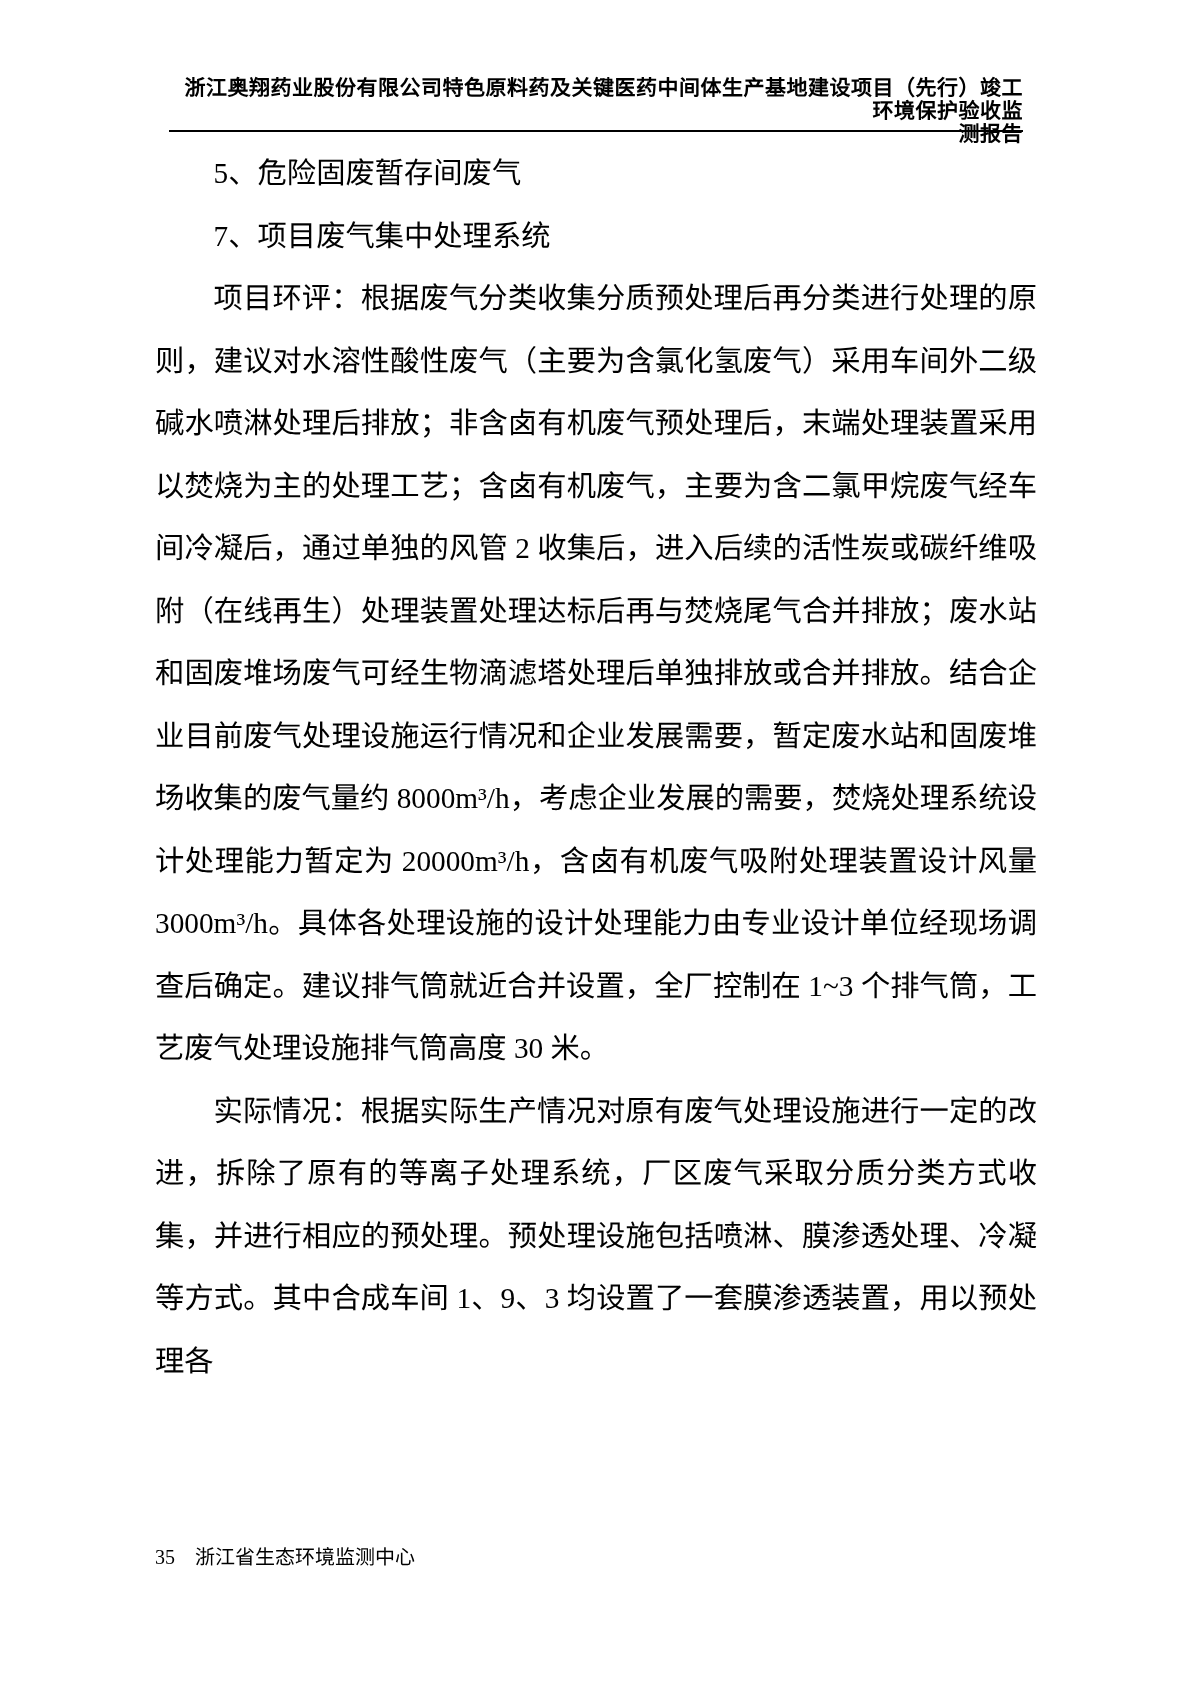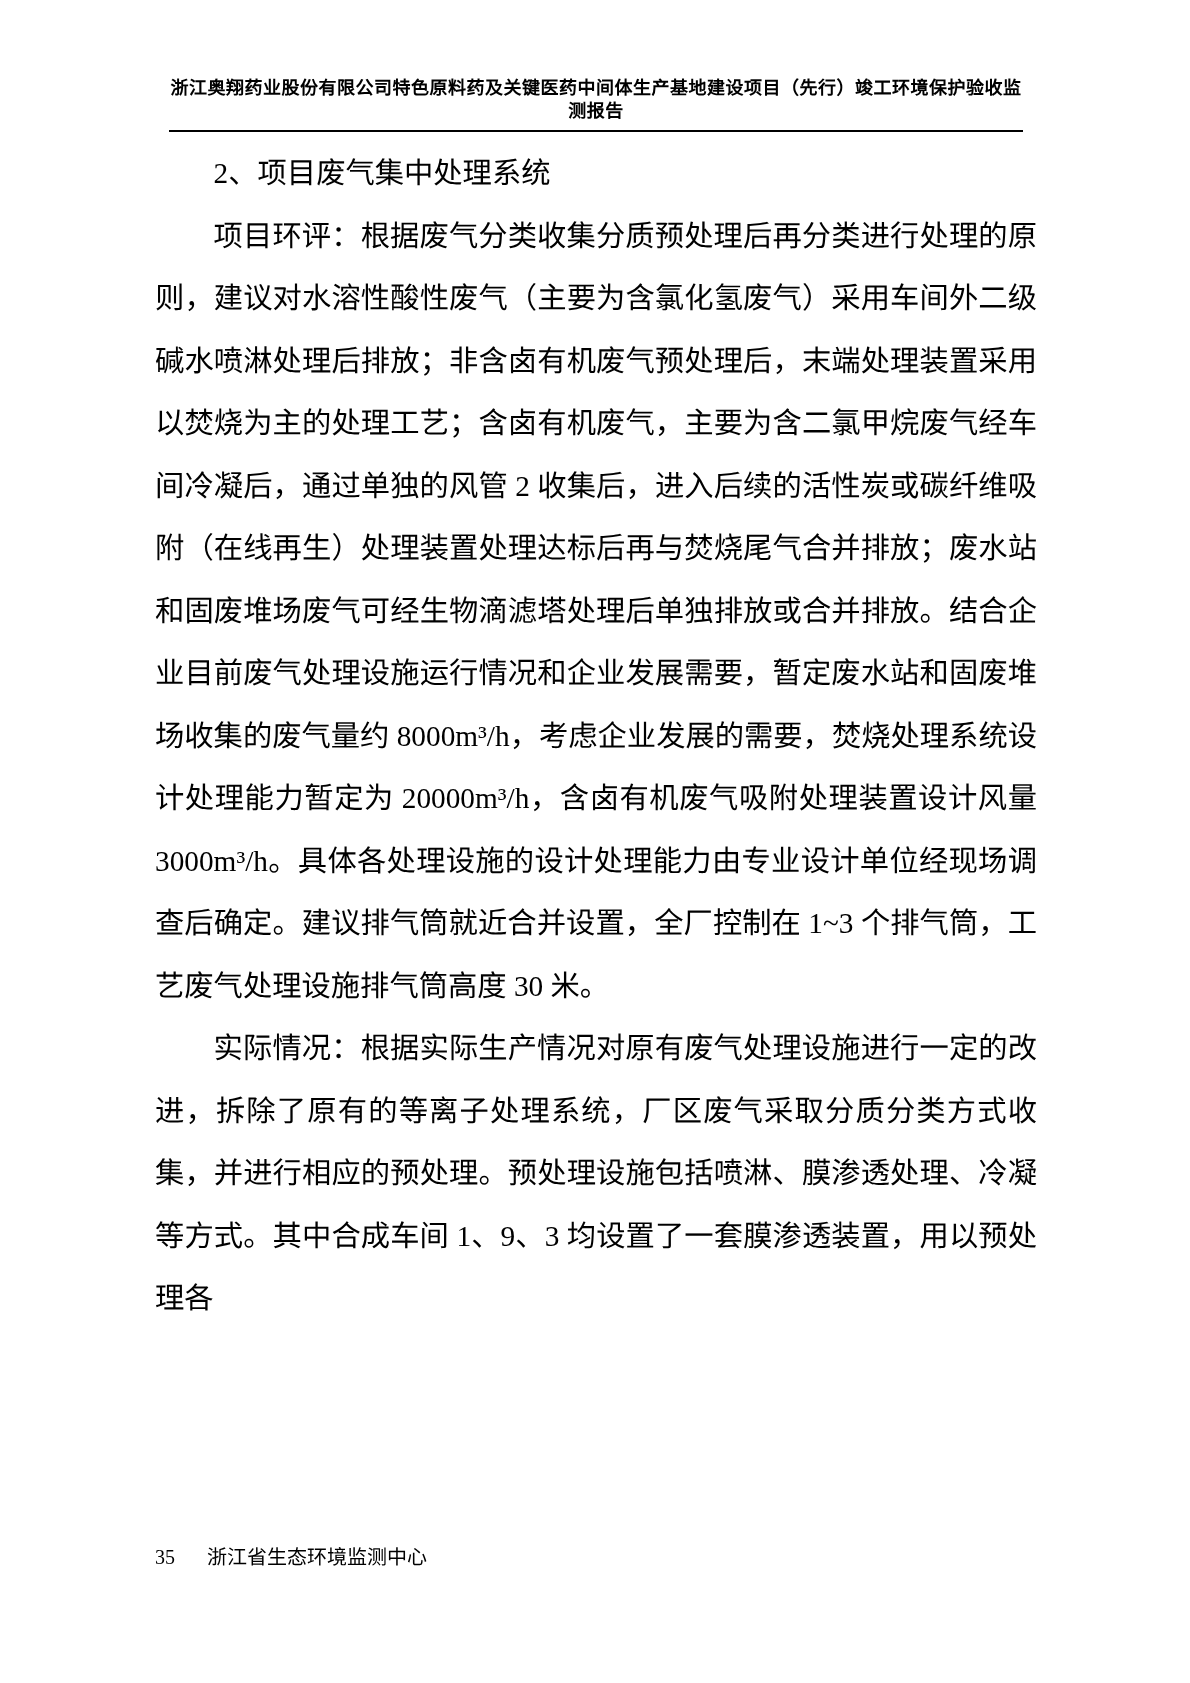--- a/index.html
+++ b/index.html
@@ -19,23 +19,23 @@
     position: absolute;
     inset: 0;
     background: #ffffff;
   }
   
   .header-text {
     position: absolute;
     top: 77px;
     left: 169px;
     width: 854px;
-    text-align: center;
+    text-align: right;
     font-weight: bold;
-    font-size: 18px;
+    font-size: 21px;
     line-height: 23px;
     letter-spacing: 0.5px;
   }
   .header-text .hline {
     display: block;
   }
   .header-rule {
     position: absolute;
     top: 130px;
     left: 169px;
@@ -63,42 +63,43 @@
   .doc-footer {
     position: absolute;
     top: 1544px;
     left: 155px;
     width: 882px;
     font-size: 20px;
     line-height: 26px;
   }
   .footer-org {
     position: absolute;
-    left: 52px;
+    left: 40px;
     top: 0;
     white-space: nowrap;
   }
   .footer-page {
     display: block;
     text-align: left;
   }
 </style>
 </head>
 <body>
 
 <div class="page">
 
   <div class="header-text">
     <span class="hline">浙江奥翔药业股份有限公司特色原料药及关键医药中间体生产基地建设项目（先行）竣工环境保护验收监</span>
     <span class="hline">测报告</span>
   </div>
   <div class="header-rule"></div>
 
   <div class="doc-body">
-    <p>2、项目废气集中处理系统</p>
+    <p>5、危险固废暂存间废气</p>
+    <p>7、项目废气集中处理系统</p>
     <p>项目环评：根据废气分类收集分质预处理后再分类进行处理的原则，建议对水溶性酸性废气（主要为含氯化氢废气）采用车间外二级碱水喷淋处理后排放；非含卤有机废气预处理后，末端处理装置采用以焚烧为主的处理工艺；含卤有机废气，主要为含二氯甲烷废气经车间冷凝后，通过单独的风管 2 收集后，进入后续的活性炭或碳纤维吸附（在线再生）处理装置处理达标后再与焚烧尾气合并排放；废水站和固废堆场废气可经生物滴滤塔处理后单独排放或合并排放。结合企业目前废气处理设施运行情况和企业发展需要，暂定废水站和固废堆场收集的废气量约 8000m³/h，考虑企业发展的需要，焚烧处理系统设计处理能力暂定为 20000m³/h，含卤有机废气吸附处理装置设计风量 3000m³/h。具体各处理设施的设计处理能力由专业设计单位经现场调查后确定。建议排气筒就近合并设置，全厂控制在 1~3 个排气筒，工艺废气处理设施排气筒高度 30 米。</p>
     <p>实际情况：根据实际生产情况对原有废气处理设施进行一定的改进，拆除了原有的等离子处理系统，厂区废气采取分质分类方式收集，并进行相应的预处理。预处理设施包括喷淋、膜渗透处理、冷凝等方式。其中合成车间 1、9、3 均设置了一套膜渗透装置，用以预处理各</p>
   </div>
 
   <div class="doc-footer">
     <span class="footer-org">浙江省生态环境监测中心</span>
     <span class="footer-page">35</span>
   </div>
 
 </div>

